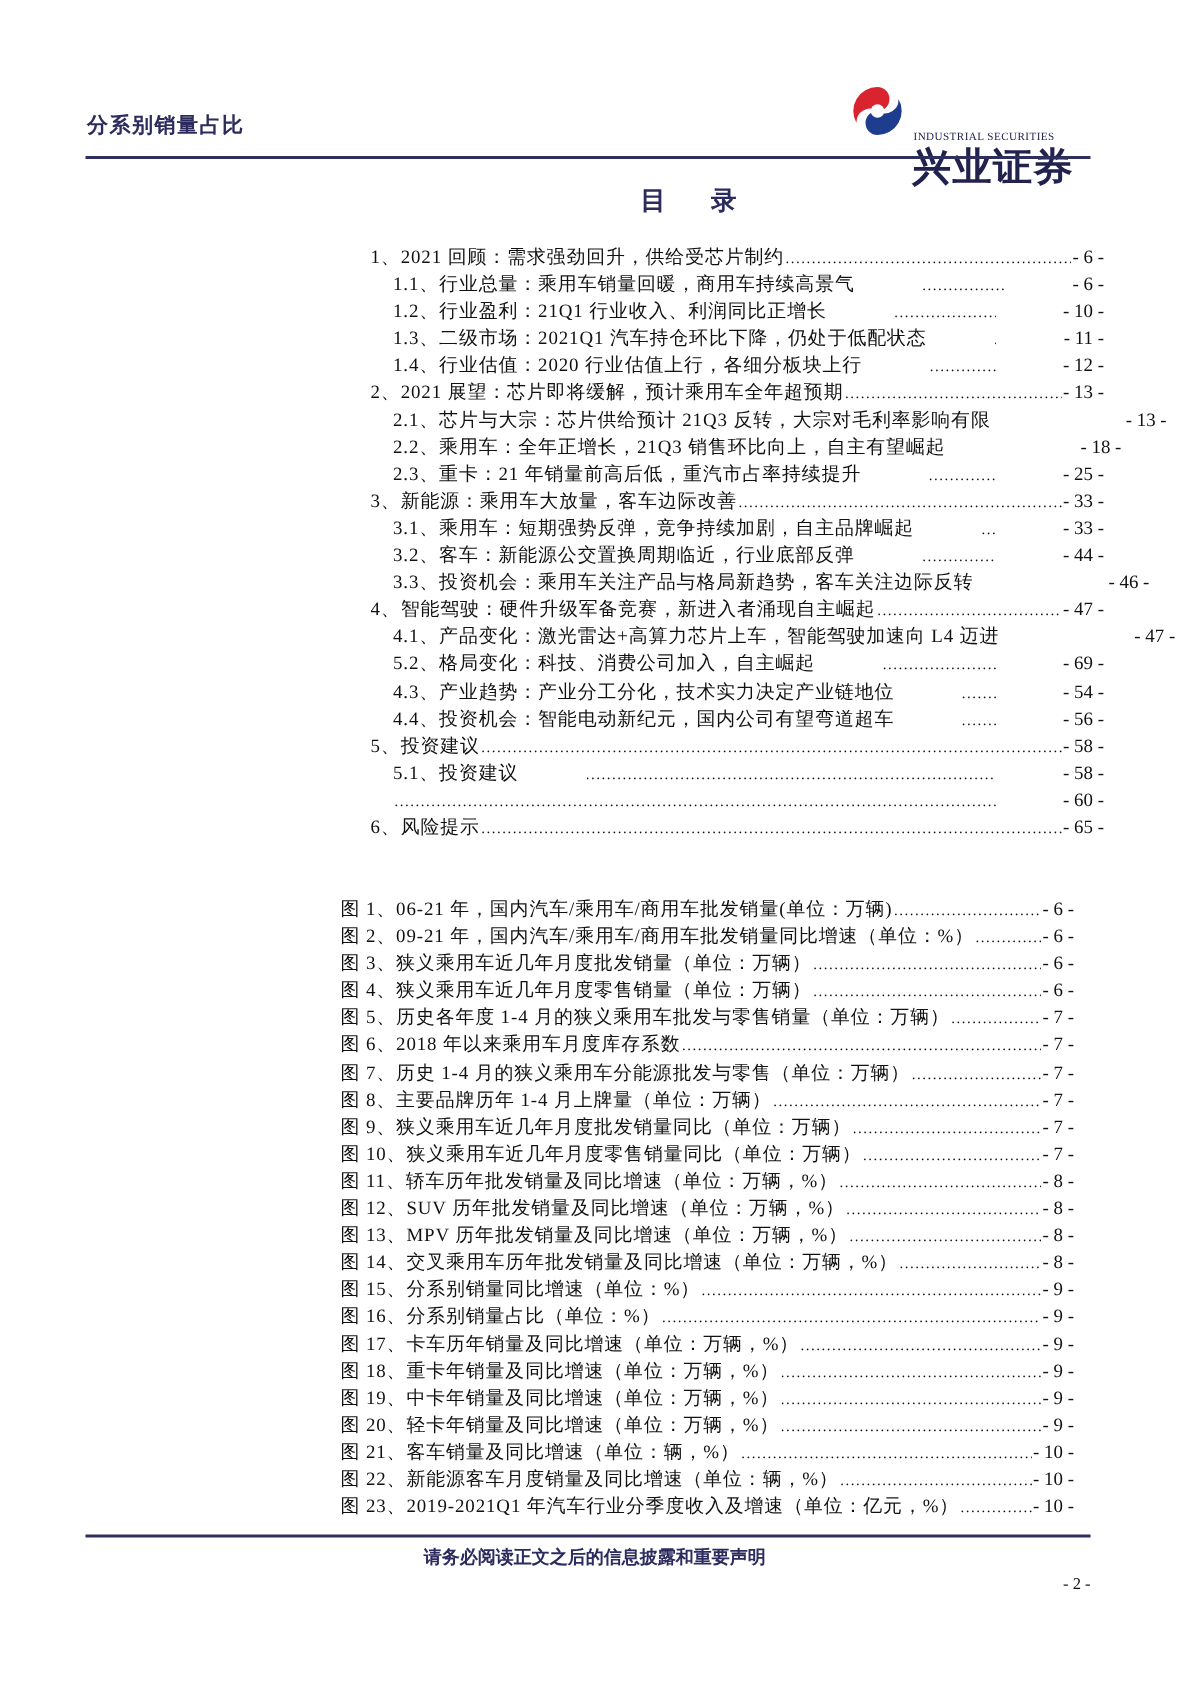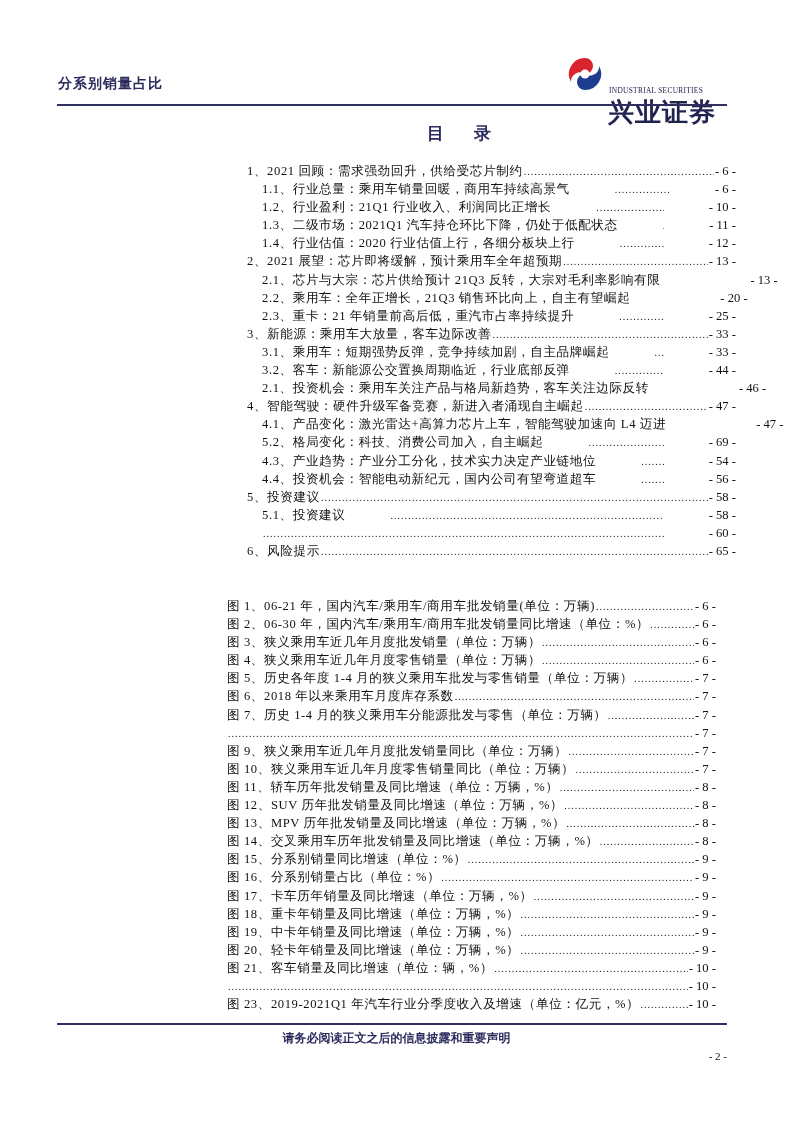--- a/index.html
+++ b/index.html
@@ -198,21 +198,21 @@
       <span class="pg">- 13 -</span>
     </div>
   <div class="entry sub">
       <span class="txt">2.1、芯片与大宗：芯片供给预计 21Q3 反转，大宗对毛利率影响有限</span>
       <span class="dots"></span>
       <span class="pg">- 13 -</span>
     </div>
   <div class="entry sub">
       <span class="txt">2.2、乘用车：全年正增长，21Q3 销售环比向上，自主有望崛起</span>
       <span class="dots"></span>
-      <span class="pg">- 20 -</span>
+      <span class="pg">- 18 -</span>
     </div>
   <div class="entry sub">
       <span class="txt">2.3、重卡：21 年销量前高后低，重汽市占率持续提升</span>
       <span class="dots"></span>
       <span class="pg">- 25 -</span>
     </div>
   <div class="entry">
       <span class="txt">3、新能源：乘用车大放量，客车边际改善</span>
       <span class="dots"></span>
       <span class="pg">- 33 -</span>
@@ -221,21 +221,21 @@
       <span class="txt">3.1、乘用车：短期强势反弹，竞争持续加剧，自主品牌崛起</span>
       <span class="dots"></span>
       <span class="pg">- 33 -</span>
     </div>
   <div class="entry sub">
       <span class="txt">3.2、客车：新能源公交置换周期临近，行业底部反弹</span>
       <span class="dots"></span>
       <span class="pg">- 44 -</span>
     </div>
   <div class="entry sub">
-      <span class="txt">2.1、投资机会：乘用车关注产品与格局新趋势，客车关注边际反转</span>
+      <span class="txt">3.3、投资机会：乘用车关注产品与格局新趋势，客车关注边际反转</span>
       <span class="dots"></span>
       <span class="pg">- 46 -</span>
     </div>
   <div class="entry">
       <span class="txt">4、智能驾驶：硬件升级军备竞赛，新进入者涌现自主崛起</span>
       <span class="dots"></span>
       <span class="pg">- 47 -</span>
     </div>
   <div class="entry sub">
       <span class="txt">4.1、产品变化：激光雷达+高算力芯片上车，智能驾驶加速向 L4 迈进</span>
@@ -278,21 +278,21 @@
     </div>
 </div>
 
 <div class="figs">
   <div class="entry">
       <span class="txt">图 1、06-21 年，国内汽车/乘用车/商用车批发销量(单位：万辆)</span>
       <span class="dots"></span>
       <span class="pg">- 6 -</span>
     </div>
   <div class="entry">
-      <span class="txt">图 2、06-30 年，国内汽车/乘用车/商用车批发销量同比增速（单位：%）</span>
+      <span class="txt">图 2、09-21 年，国内汽车/乘用车/商用车批发销量同比增速（单位：%）</span>
       <span class="dots"></span>
       <span class="pg">- 6 -</span>
     </div>
   <div class="entry">
       <span class="txt">图 3、狭义乘用车近几年月度批发销量（单位：万辆）</span>
       <span class="dots"></span>
       <span class="pg">- 6 -</span>
     </div>
   <div class="entry">
       <span class="txt">图 4、狭义乘用车近几年月度零售销量（单位：万辆）</span>
@@ -308,20 +308,21 @@
       <span class="txt">图 6、2018 年以来乘用车月度库存系数</span>
       <span class="dots"></span>
       <span class="pg">- 7 -</span>
     </div>
   <div class="entry">
       <span class="txt">图 7、历史 1-4 月的狭义乘用车分能源批发与零售（单位：万辆）</span>
       <span class="dots"></span>
       <span class="pg">- 7 -</span>
     </div>
   <div class="entry">
+      <span class="txt">图 8、主要品牌历年 1-4 月上牌量（单位：万辆）</span>
       <span class="dots"></span>
       <span class="pg">- 7 -</span>
     </div>
   <div class="entry">
       <span class="txt">图 9、狭义乘用车近几年月度批发销量同比（单位：万辆）</span>
       <span class="dots"></span>
       <span class="pg">- 7 -</span>
     </div>
   <div class="entry">
       <span class="txt">图 10、狭义乘用车近几年月度零售销量同比（单位：万辆）</span>
@@ -377,20 +378,21 @@
       <span class="txt">图 20、轻卡年销量及同比增速（单位：万辆，%）</span>
       <span class="dots"></span>
       <span class="pg">- 9 -</span>
     </div>
   <div class="entry">
       <span class="txt">图 21、客车销量及同比增速（单位：辆，%）</span>
       <span class="dots"></span>
       <span class="pg">- 10 -</span>
     </div>
   <div class="entry">
+      <span class="txt">图 22、新能源客车月度销量及同比增速（单位：辆，%）</span>
       <span class="dots"></span>
       <span class="pg">- 10 -</span>
     </div>
   <div class="entry">
       <span class="txt">图 23、2019-2021Q1 年汽车行业分季度收入及增速（单位：亿元，%）</span>
       <span class="dots"></span>
       <span class="pg">- 10 -</span>
     </div>
 </div>
 

